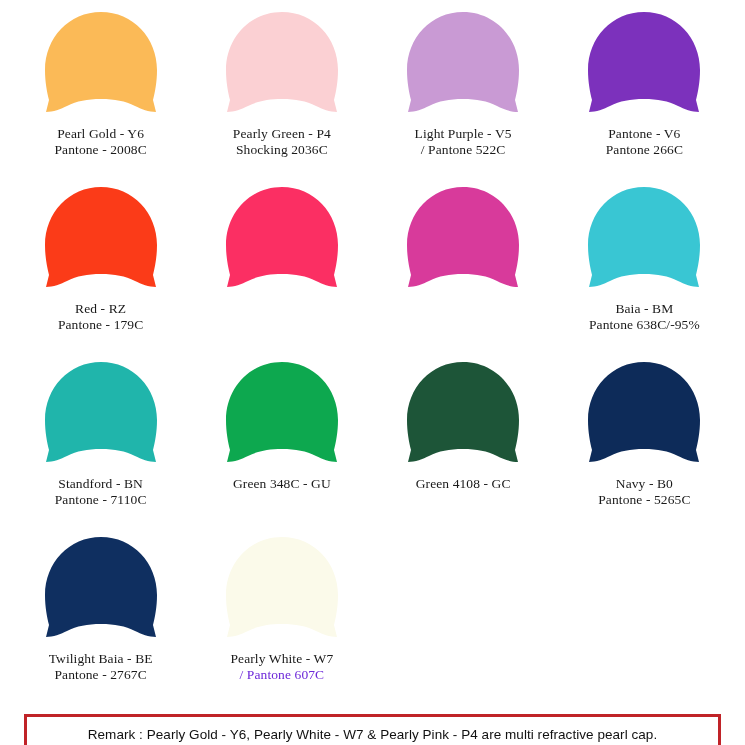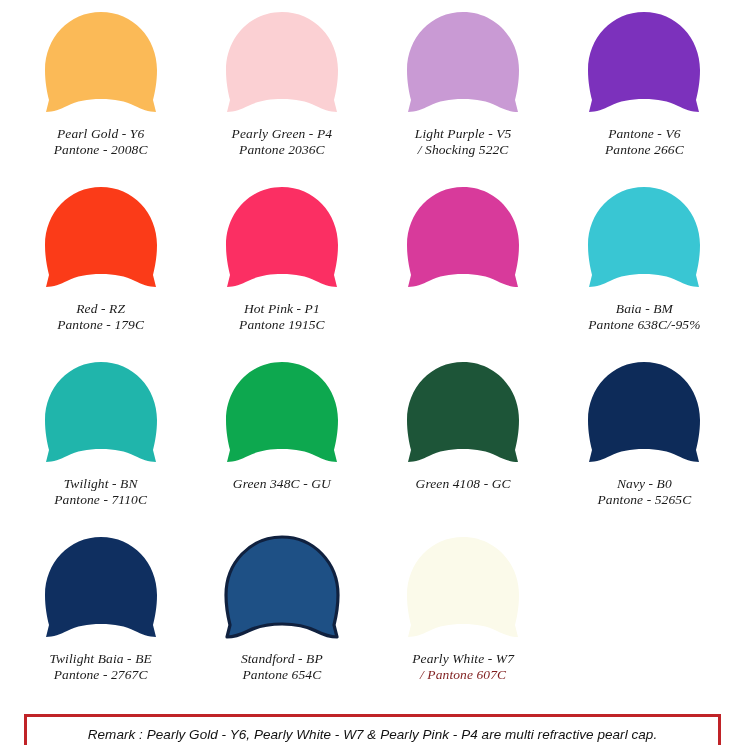--- a/index.html
+++ b/index.html
@@ -16,21 +16,20 @@
   }
 
   #chart {
     width: 745px;
     height: 745px;
     position: relative;
     box-sizing: border-box;
     padding: 8px 10px 0 10px;
     display: flex;
     flex-direction: column;
-    font-style: italic;
   }
 
   .grid {
     flex: 0 0 auto;
     display: grid;
     grid-template-columns: repeat(4, 1fr);
     grid-template-rows: repeat(4, 175px);
     column-gap: 0px;
     row-gap: 0px;
   }
@@ -53,21 +52,21 @@
     text-align: center;
     font-size: 13.5px;
     line-height: 1.22;
     letter-spacing: 0.1px;
   }
   .caption .line2 {
     display: block;
     text-align: center;
   }
   .caption .line2.accent {
-    color: #7f1d1d;
+    color: #6d28d9;
   }
 
   .remark-wrap {
     margin-top: 6px;
     padding: 0 14px;
   }
   .remark {
     border: 3px solid #c02328;
     background: #ffffff;
     height: 34px;
@@ -93,29 +92,29 @@
           </svg>
         </div>
         <div class="caption"><span>Pearl Gold - Y6</span><span class="line2">Pantone - 2008C</span></div>
       </div>
       <div class="cell">
         <div>
           <svg class="swatch" viewBox="0 0 128 112" xmlns="http://www.w3.org/2000/svg">
             <path d="M 64 4 C 96 4 120 30 120 62 C 120 74 118 84 116 92 L 119 104 C 112 104 104 101 98 98 C 88 93 78 91 64 91 C 50 91 40 93 30 98 C 24 101 16 104 9 104 L 12 92 C 10 84 8 74 8 62 C 8 30 32 4 64 4 Z" fill="#fbd0d3"></path>
           </svg>
         </div>
-        <div class="caption"><span>Pearly Green - P4</span><span class="line2">Pantone 2036C</span></div>
+        <div class="caption"><span>Pearly Green - P4</span><span class="line2">Shocking 2036C</span></div>
       </div>
       <div class="cell">
         <div>
           <svg class="swatch" viewBox="0 0 128 112" xmlns="http://www.w3.org/2000/svg">
             <path d="M 64 4 C 96 4 120 30 120 62 C 120 74 118 84 116 92 L 119 104 C 112 104 104 101 98 98 C 88 93 78 91 64 91 C 50 91 40 93 30 98 C 24 101 16 104 9 104 L 12 92 C 10 84 8 74 8 62 C 8 30 32 4 64 4 Z" fill="#c99ad4"></path>
           </svg>
         </div>
-        <div class="caption"><span>Light Purple - V5</span><span class="line2">/ Shocking 522C</span></div>
+        <div class="caption"><span>Light Purple - V5</span><span class="line2">/ Pantone 522C</span></div>
       </div>
       <div class="cell">
         <div>
           <svg class="swatch" viewBox="0 0 128 112" xmlns="http://www.w3.org/2000/svg">
             <path d="M 64 4 C 96 4 120 30 120 62 C 120 74 118 84 116 92 L 119 104 C 112 104 104 101 98 98 C 88 93 78 91 64 91 C 50 91 40 93 30 98 C 24 101 16 104 9 104 L 12 92 C 10 84 8 74 8 62 C 8 30 32 4 64 4 Z" fill="#7c31bc"></path>
           </svg>
         </div>
         <div class="caption"><span>Pantone - V6</span><span class="line2">Pantone 266C</span></div>
       </div>
       <div class="cell">
@@ -125,21 +124,20 @@
           </svg>
         </div>
         <div class="caption"><span>Red - RZ</span><span class="line2">Pantone - 179C</span></div>
       </div>
       <div class="cell">
         <div>
           <svg class="swatch" viewBox="0 0 128 112" xmlns="http://www.w3.org/2000/svg">
             <path d="M 64 4 C 96 4 120 30 120 62 C 120 74 118 84 116 92 L 119 104 C 112 104 104 101 98 98 C 88 93 78 91 64 91 C 50 91 40 93 30 98 C 24 101 16 104 9 104 L 12 92 C 10 84 8 74 8 62 C 8 30 32 4 64 4 Z" fill="#fb2f63"></path>
           </svg>
         </div>
-        <div class="caption"><span>Hot Pink - P1</span><span class="line2">Pantone 1915C</span></div>
       </div>
       <div class="cell">
         <div>
           <svg class="swatch" viewBox="0 0 128 112" xmlns="http://www.w3.org/2000/svg">
             <path d="M 64 4 C 96 4 120 30 120 62 C 120 74 118 84 116 92 L 119 104 C 112 104 104 101 98 98 C 88 93 78 91 64 91 C 50 91 40 93 30 98 C 24 101 16 104 9 104 L 12 92 C 10 84 8 74 8 62 C 8 30 32 4 64 4 Z" fill="#d83a9b"></path>
           </svg>
         </div>
       </div>
       <div class="cell">
         <div>
@@ -148,21 +146,21 @@
           </svg>
         </div>
         <div class="caption"><span>Baia - BM</span><span class="line2">Pantone 638C/-95%</span></div>
       </div>
       <div class="cell">
         <div>
           <svg class="swatch" viewBox="0 0 128 112" xmlns="http://www.w3.org/2000/svg">
             <path d="M 64 4 C 96 4 120 30 120 62 C 120 74 118 84 116 92 L 119 104 C 112 104 104 101 98 98 C 88 93 78 91 64 91 C 50 91 40 93 30 98 C 24 101 16 104 9 104 L 12 92 C 10 84 8 74 8 62 C 8 30 32 4 64 4 Z" fill="#20b5ab"></path>
           </svg>
         </div>
-        <div class="caption"><span>Twilight - BN</span><span class="line2">Pantone - 7110C</span></div>
+        <div class="caption"><span>Standford - BN</span><span class="line2">Pantone - 7110C</span></div>
       </div>
       <div class="cell">
         <div>
           <svg class="swatch" viewBox="0 0 128 112" xmlns="http://www.w3.org/2000/svg">
             <path d="M 64 4 C 96 4 120 30 120 62 C 120 74 118 84 116 92 L 119 104 C 112 104 104 101 98 98 C 88 93 78 91 64 91 C 50 91 40 93 30 98 C 24 101 16 104 9 104 L 12 92 C 10 84 8 74 8 62 C 8 30 32 4 64 4 Z" fill="#0da84f"></path>
           </svg>
         </div>
         <div class="caption"><span>Green 348C - GU</span></div>
       </div>
       <div class="cell">
@@ -181,28 +179,20 @@
         </div>
         <div class="caption"><span>Navy - B0</span><span class="line2">Pantone - 5265C</span></div>
       </div>
       <div class="cell">
         <div>
           <svg class="swatch" viewBox="0 0 128 112" xmlns="http://www.w3.org/2000/svg">
             <path d="M 64 4 C 96 4 120 30 120 62 C 120 74 118 84 116 92 L 119 104 C 112 104 104 101 98 98 C 88 93 78 91 64 91 C 50 91 40 93 30 98 C 24 101 16 104 9 104 L 12 92 C 10 84 8 74 8 62 C 8 30 32 4 64 4 Z" fill="#0f2f60"></path>
           </svg>
         </div>
         <div class="caption"><span>Twilight Baia - BE</span><span class="line2">Pantone - 2767C</span></div>
-      </div>
-      <div class="cell">
-        <div>
-          <svg class="swatch" viewBox="0 0 128 112" xmlns="http://www.w3.org/2000/svg">
-            <path d="M 64 4 C 96 4 120 30 120 62 C 120 74 118 84 116 92 L 119 104 C 112 104 104 101 98 98 C 88 93 78 91 64 91 C 50 91 40 93 30 98 C 24 101 16 104 9 104 L 12 92 C 10 84 8 74 8 62 C 8 30 32 4 64 4 Z" fill="#1e5085" stroke="#10213f" stroke-width="3.2" stroke-linejoin="round"></path>
-          </svg>
-        </div>
-        <div class="caption"><span>Standford - BP</span><span class="line2">Pantone 654C</span></div>
       </div>
       <div class="cell">
         <div>
           <svg class="swatch" viewBox="0 0 128 112" xmlns="http://www.w3.org/2000/svg">
             <path d="M 64 4 C 96 4 120 30 120 62 C 120 74 118 84 116 92 L 119 104 C 112 104 104 101 98 98 C 88 93 78 91 64 91 C 50 91 40 93 30 98 C 24 101 16 104 9 104 L 12 92 C 10 84 8 74 8 62 C 8 30 32 4 64 4 Z" fill="#fbfaea"></path>
           </svg>
         </div>
         <div class="caption"><span>Pearly White - W7</span><span class="line2 accent">/ Pantone 607C</span></div>
       </div>
     </div>

